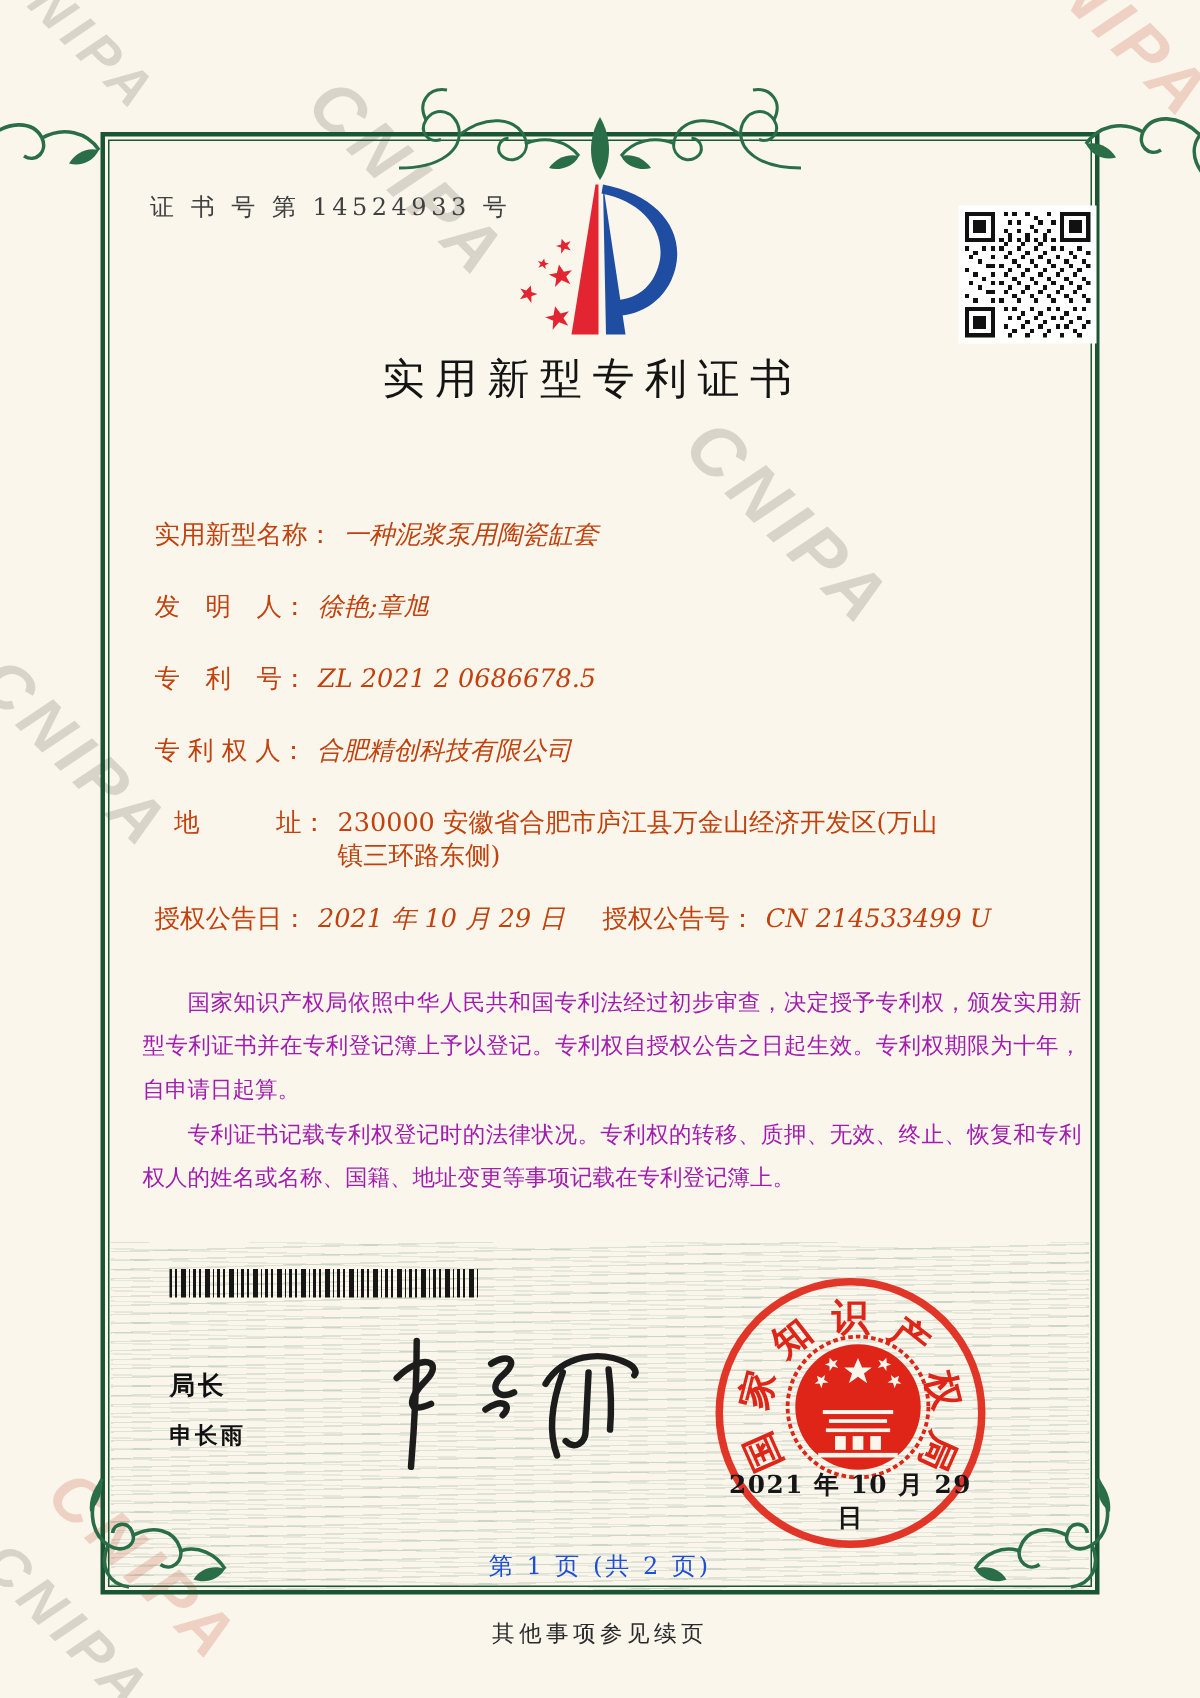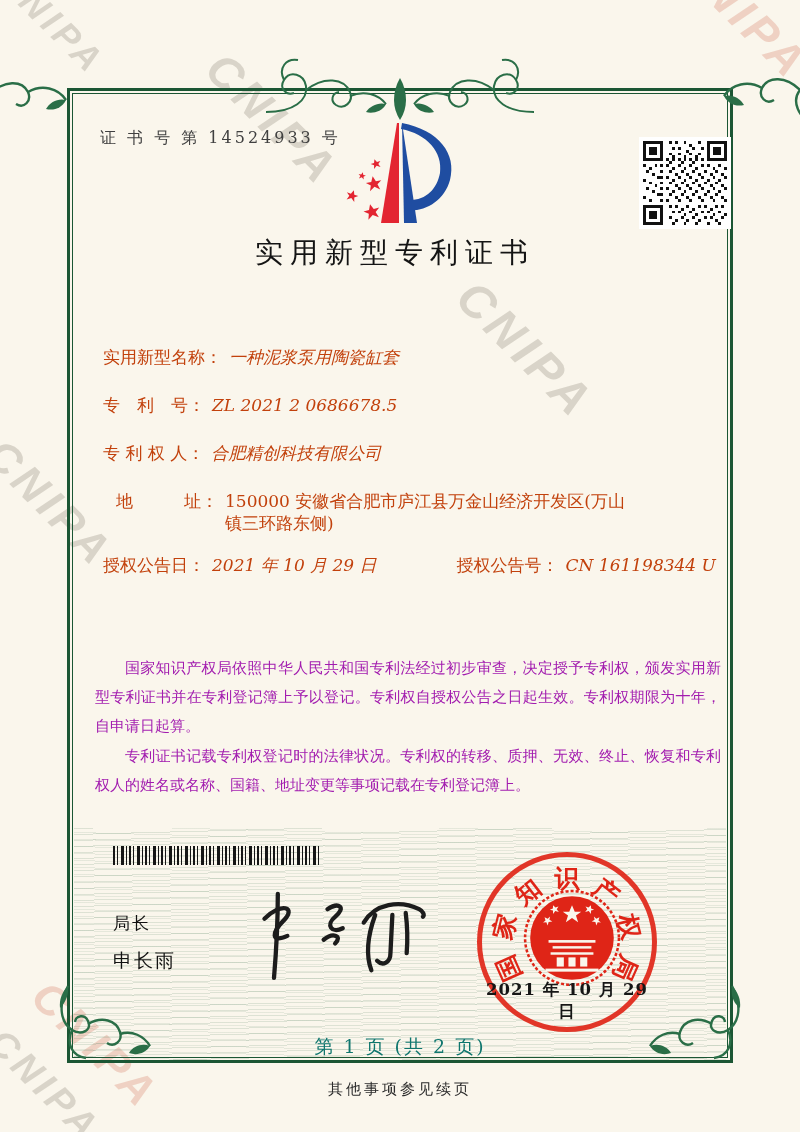--- a/index.html
+++ b/index.html
@@ -43,48 +43,48 @@
   .qr{position:absolute;left:639px;top:137px;width:92px;height:92px;background:#fff;display:flex;align-items:center;justify-content:center;}
   .title{position:absolute;left:0;right:10px;top:234px;text-align:center;font-size:28px;font-weight:normal;
          letter-spacing:7px;color:#141414;}
 
   
   .fields{position:absolute;left:103px;top:346px;width:620px;color:#c2410c;font-size:17px;}
   .frow{display:flex;align-items:flex-start;margin-bottom:26px;line-height:22px;}
   .fl{white-space:pre;}
   .fv{margin-left:7px;font-style:italic;}
   .fv-addr{margin-left:7px;width:414px;}
-  .pair2{margin-left:80px;display:flex;}
+  .pair2{margin-left:25px;display:flex;}
 
   
   .body-text{position:absolute;left:95px;top:654px;width:626px;font-size:15px;line-height:1.92;
              color:#a21caf;text-align:justify;}
   .body-text p{margin:0 0 2px 0;text-indent:2em;}
 
   
   .barcode{position:absolute;left:113px;top:846px;width:207px;height:19px;
     background:repeating-linear-gradient(90deg,#161616 0 2px,rgba(0,0,0,0) 2px 4px,#161616 4px 5px,
       rgba(0,0,0,0) 5px 8px,#161616 8px 11px,rgba(0,0,0,0) 11px 13px,#161616 13px 14px,rgba(0,0,0,0) 14px 16px);}
 
   
-  .commissioner-title{position:absolute;left:113px;top:912px;font-size:17px;font-weight:400;letter-spacing:2px;color:#111;}
-  .commissioner-name{position:absolute;left:113px;top:948px;font-size:19px;font-weight:400;letter-spacing:2px;color:#111;}
+  .commissioner-title{position:absolute;left:113px;top:912px;font-size:17px;font-weight:700;letter-spacing:2px;color:#111;}
+  .commissioner-name{position:absolute;left:113px;top:948px;font-size:15px;font-weight:700;letter-spacing:2px;color:#111;}
   .signature{position:absolute;left:232px;top:884px;}
 
   
   .seal{position:absolute;left:477px;top:852px;width:180px;height:180px;border-radius:50%;
         border:5px solid rgba(223,37,23,0.92);box-sizing:border-box;}
   .seal-char{position:absolute;left:50%;top:50%;font-size:25px;font-weight:bold;color:#df2517;
              transform:translate(-50%,-50%) rotate(var(--a)) translateY(-64px);}
   .seal-emblem{position:absolute;left:39px;top:30px;}
   .seal-date{position:absolute;left:0;right:0;top:122px;text-align:center;font-size:16.5px;font-weight:bold;
              letter-spacing:1px;color:#161616;}
 
   
-  .page-info{position:absolute;left:0;right:0;top:1034px;text-align:center;font-size:19px;color:#0f766e;letter-spacing:2px;}
+  .page-info{position:absolute;left:0;right:0;top:1034px;text-align:center;font-size:16px;color:#1d4ed8;letter-spacing:2px;}
   .cont-note{position:absolute;left:0;right:0;top:1080px;text-align:center;font-size:15px;color:#2a2a2a;letter-spacing:3px;}
 </style>
 </head>
 <body>
 
 <div class="page">
 
   <span class="wm gray wm1">CNIPA</span>
   <span class="wm gray wm2">CNIPA</span>
   <span class="wm pink wm3">CNIPA</span>
@@ -195,37 +195,41 @@
   </div>
 
   <div class="title">实用新型专利证书</div>
 
   <div class="fields">
     <div class="frow">
       <span class="fl">实用新型名称：</span>
       <span class="fv">一种泥浆泵用陶瓷缸套</span>
     </div>
     <div class="frow">
+      <span class="fl">发　明　人：</span>
+      <span class="fv">徐艳;章旭</span>
+    </div>
+    <div class="frow">
       <span class="fl">专　利　号：</span>
       <span class="fv">ZL 2021 2 0686678.5</span>
     </div>
     <div class="frow">
       <span class="fl">专 利 权 人：</span>
       <span class="fv">合肥精创科技有限公司</span>
     </div>
     <div class="frow" style="margin-bottom:20px;margin-left:13px;">
       <span class="fl">地　　　址：</span>
-      <span class="fv-addr">150000 安徽省合肥市庐江县万金山经济开发区(万山镇三环路东侧)</span>
+      <span class="fv-addr">230000 安徽省合肥市庐江县万金山经济开发区(万山镇三环路东侧)</span>
     </div>
     <div class="frow">
       <span class="fl">授权公告日：</span>
       <span class="fv">2021 年 10 月 29 日</span>
       <span class="pair2">
         <span class="fl">授权公告号：</span>
-        <span class="fv">CN 161198344 U</span>
+        <span class="fv">CN 214533499 U</span>
       </span>
     </div>
   </div>
 
   <div class="body-text">
     <p>国家知识产权局依照中华人民共和国专利法经过初步审查，决定授予专利权，颁发实用新型专利证书并在专利登记簿上予以登记。专利权自授权公告之日起生效。专利权期限为十年，自申请日起算。</p>
     <p>专利证书记载专利权登记时的法律状况。专利权的转移、质押、无效、终止、恢复和专利权人的姓名或名称、国籍、地址变更等事项记载在专利登记簿上。</p>
   </div>
 
   <div class="barcode"></div>

